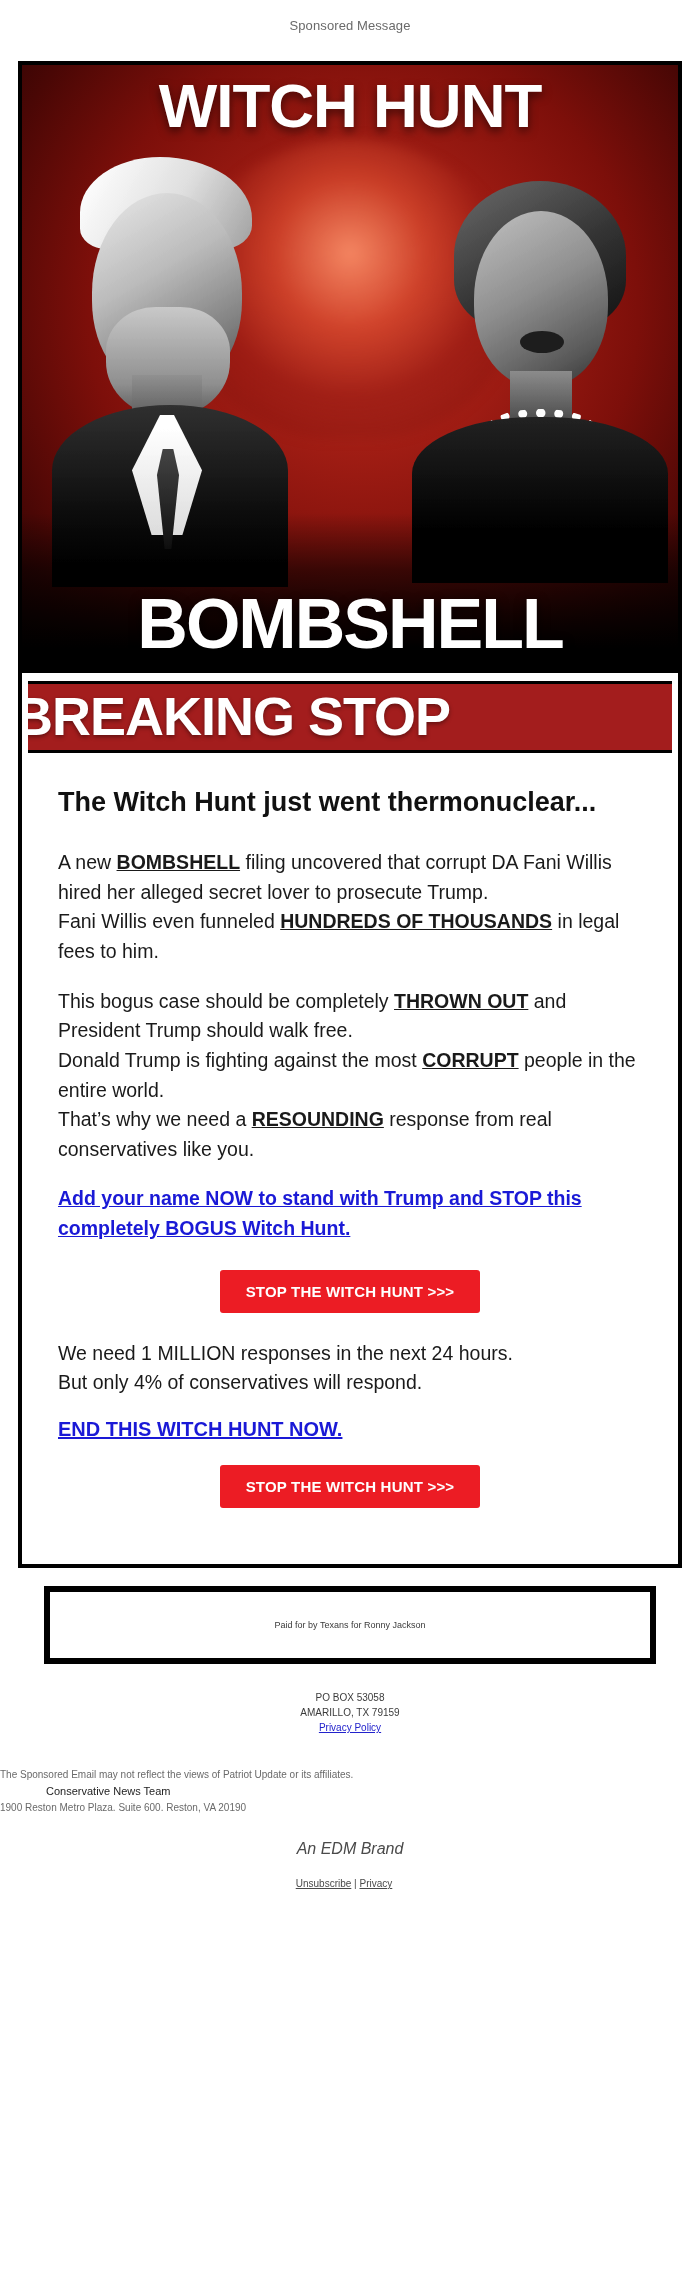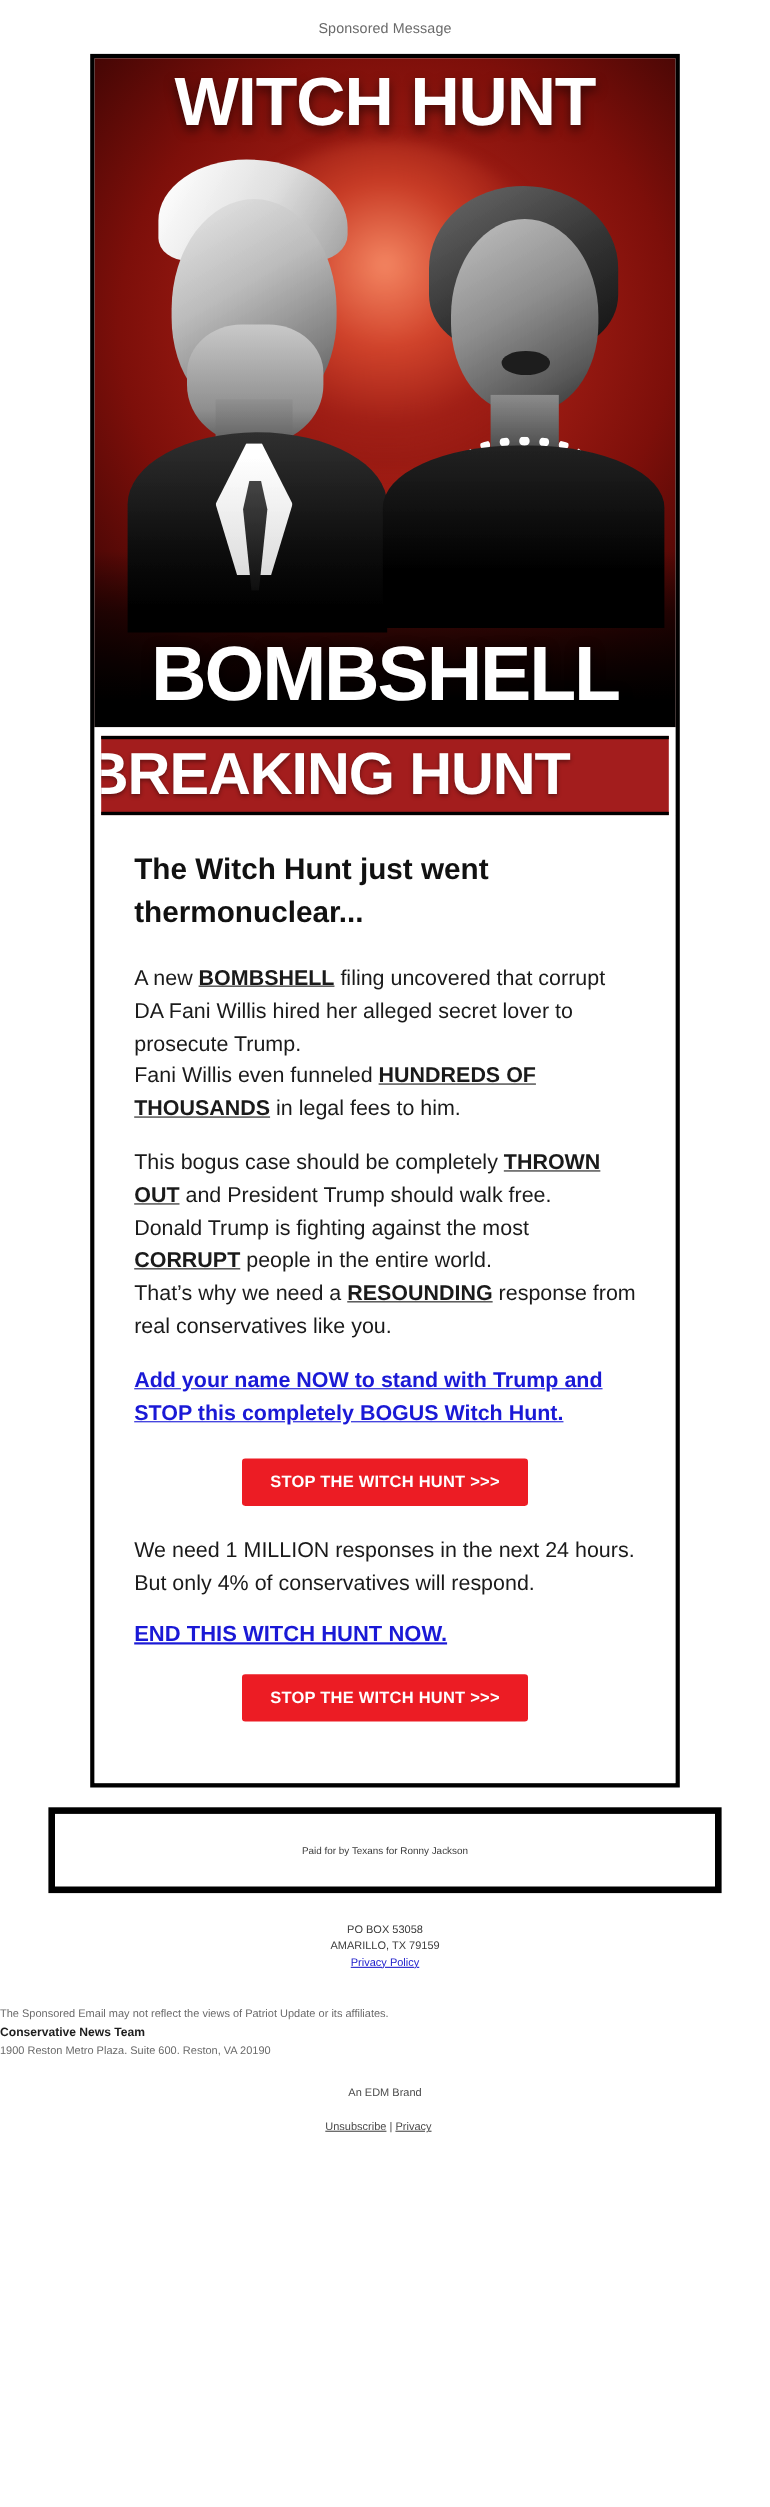--- a/index.html
+++ b/index.html
@@ -19,22 +19,22 @@
     box-sizing: border-box;
   }
   .sponsored-label {
     text-align: center;
     font-size: 13px;
     color: #6a6a6a;
     padding: 18px 0 16px 0;
     letter-spacing: 0.1px;
   }
   .ad-frame {
-    width: 536px;
-    margin: 0 auto;
+    width: 664px;
+    margin: 12px auto;
     border: 4px solid #000000;
     background: #ffffff;
     box-sizing: border-box;
   }
 
   
   .hero {
     position: relative;
     width: 100%;
     height: 608px;
@@ -284,26 +284,28 @@
   .addr a { color: #2222cc; text-decoration: underline; }
   .disclaimer {
     text-align: left;
     font-size: 10px;
     color: #6a6a6a;
     line-height: 1.6;
     padding: 32px 0 0 0;
   }
   .disclaimer .team {
     color: #1d1d1d;
-    font-weight: bold;
+    font-weight: normal;
     font-size: 11px;
+    padding-left: 46px;
   }
   .brand {
     text-align: center;
-    font-size: 10px;
+    font-size: 16px;
+    font-style: italic;
     color: #4a4a4a;
     padding: 24px 0 0 0;
   }
   .unsub {
     text-align: center;
     font-size: 10px;
     color: #4a4a4a;
     padding: 20px 12px 28px 0;
   }
   .unsub a { color: #4a4a4a; text-decoration: underline; }
@@ -340,21 +342,21 @@
         <div class="neck"></div>
         <div class="pearls"></div>
         <div class="body"></div>
       </div>
 
       <div class="headline-bottom">BOMBSHELL</div>
     </div>
 
     <div class="breaking-wrap">
       <div class="breaking-bar">
-        <span>BREAKING HUNT</span>
+        <span>BREAKING STOP</span>
       </div>
     </div>
 
     <div class="content">
 
       <div class="headline">The Witch Hunt just went thermonuclear...</div>
 
       <p class="para">
         <span>A new </span><span class="u">BOMBSHELL</span><span> filing uncovered that corrupt DA Fani Willis hired her alleged secret lover to prosecute Trump.</span><br>
         <span>Fani Willis even funneled </span><span class="u">HUNDREDS OF THOUSANDS</span><span> in legal fees to him.</span>

